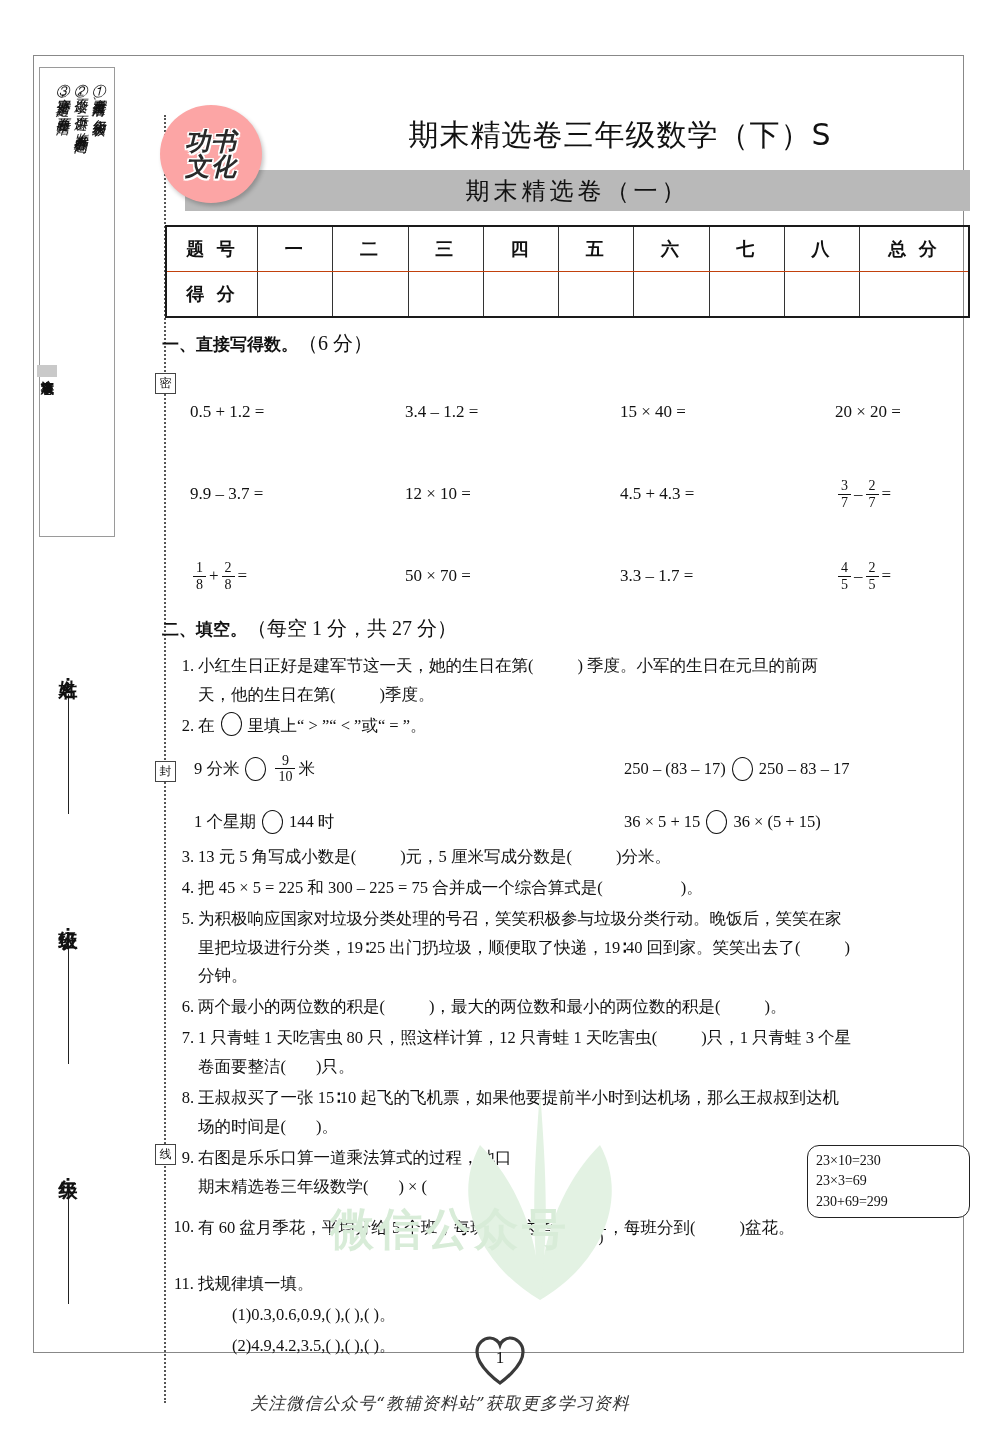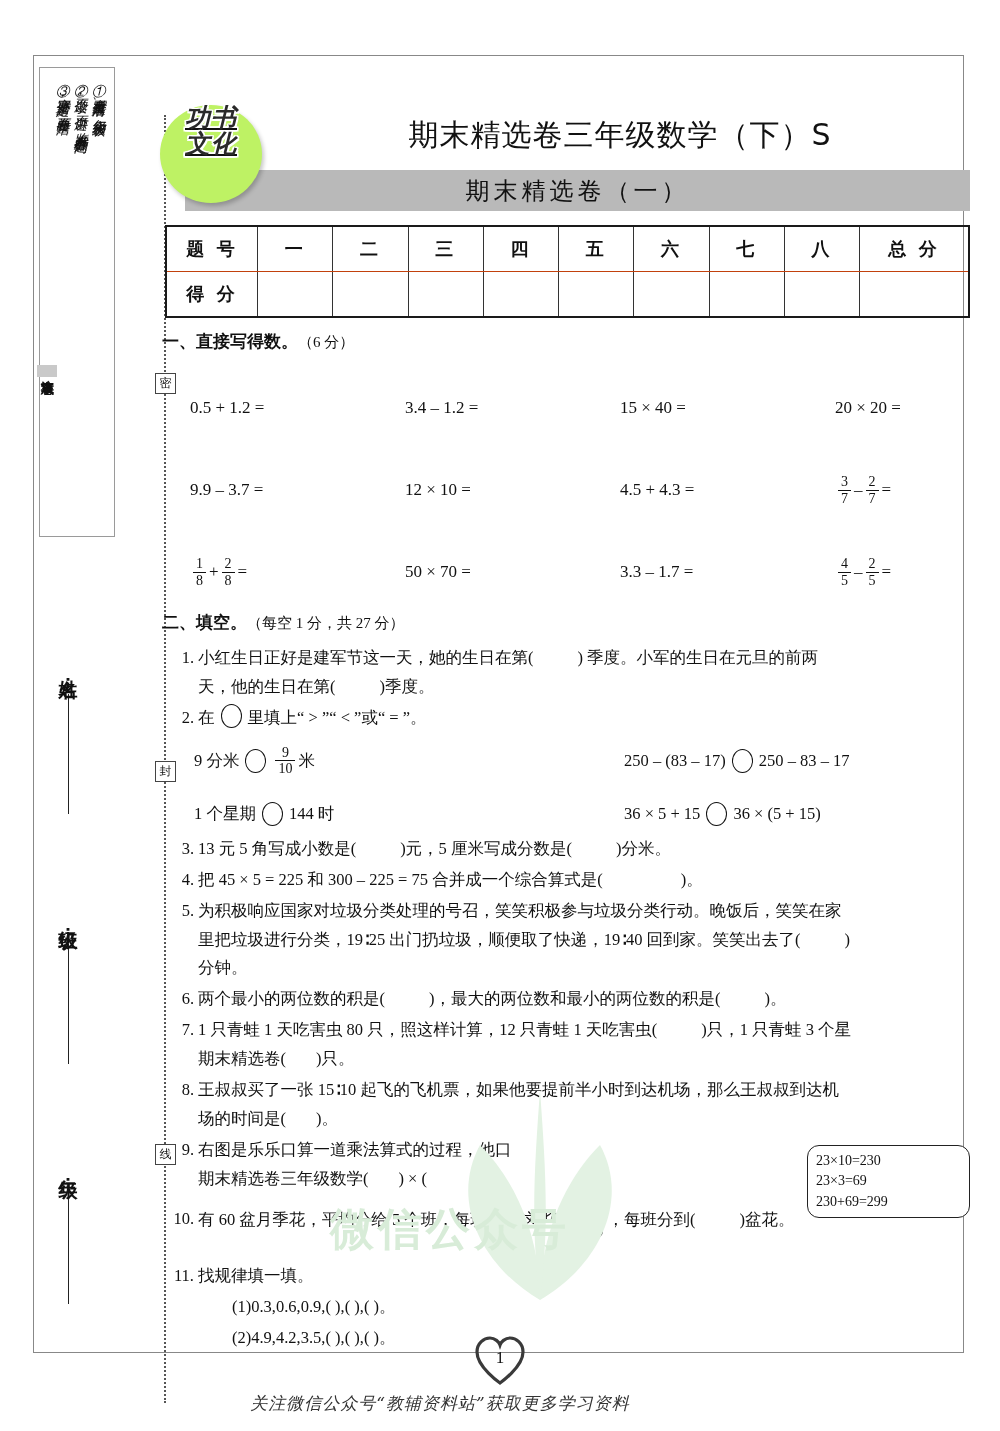--- a/index.html
+++ b/index.html
@@ -56,25 +56,24 @@
   .fold-mi{top:318px;}
   .fold-feng{top:706px;}
   .fold-xian{top:1089px;}
 
   
   .main{position:absolute;left:160px;top:60px;width:810px;}
 
   
   .logo{
     position:absolute;left:0px;top:45px;width:102px;height:98px;
-    border-radius:50%;background:#bef264;
-    display:flex;align-items:flex-start;justify-content:center;
+    border-radius:50%;background:#fca5a5;
+    display:flex;align-items:center;justify-content:center;
     box-shadow:2px 3px 4px rgba(0,0,0,.22);
     z-index:5;
-    text-decoration:underline;
   }
   .logo-txt{
     font-family:"DejaVu Sans","Liberation Sans",sans-serif;
     font-weight:bold;font-size:25px;line-height:1.02;color:#2a2a2a;
     text-align:center;font-style:italic;
     text-shadow:1.5px 0 0 #fff,-1.5px 0 0 #fff,0 1.5px 0 #fff,0 -1.5px 0 #fff,
                 1.5px 1.5px 0 #fff,-1.5px -1.5px 0 #fff,1.5px -1.5px 0 #fff,-1.5px 1.5px 0 #fff;
     letter-spacing:1px;
   }
 
@@ -105,21 +104,21 @@
     border:1px solid #c2410c;height:42px;text-align:center;
     font-size:18px;font-weight:bold;letter-spacing:3px;
     font-family:"DejaVu Sans","Liberation Sans",sans-serif;
   }
   .score-tbl td.vline{border-left:1px solid #333;border-right:1px solid #333;}
 
   
   .body-area{position:absolute;left:0px;top:270px;width:810px;}
   .sec-head{font-size:17px;font-weight:bold;margin:0 0 6px 2px;
     font-family:"DejaVu Sans","Liberation Sans",sans-serif;}
-  .sec-head .pts{font-weight:normal;font-size:15px;
+  .sec-head .pts{font-weight:normal;font-size:20px;
     font-family:"Liberation Serif",serif;}
 
   .calc-grid{display:grid;grid-template-columns:215px 215px 215px 165px;
     row-gap:16px;margin:4px 0 0 30px;font-size:17px;}
   .calc-cell{white-space:nowrap;min-height:34px;display:flex;align-items:center;margin-top:32px;}
 
   .frac{display:inline-flex;flex-direction:column;align-items:center;
     vertical-align:middle;margin:0 3px;font-size:14px;line-height:1.12;}
   .frac .num{padding:0 3px;}
   .frac .den{padding:0 3px;border-top:1px solid #111;}
@@ -395,21 +394,21 @@
           <div class="qn">6.</div>
           <div class="qb">
             <span>两个最小的两位数的积是(</span><span class="blank"></span><span>)，最大的两位数和最小的两位数的积是(</span><span class="blank"></span><span>)。</span>
           </div>
         </div>
 
         <div class="q">
           <div class="qn">7.</div>
           <div class="qb">
             <span>1 只青蛙 1 天吃害虫 80 只，照这样计算，12 只青蛙 1 天吃害虫(</span><span class="blank"></span><span>)只，1 只青蛙 3 个星</span><br>
-            <span>期末精选卷(</span><span class="blank w3"></span><span>)只。</span>
+            <span>卷面要整洁(</span><span class="blank w3"></span><span>)只。</span>
           </div>
         </div>
 
         <div class="q">
           <div class="qn">8.</div>
           <div class="qb">
             <span>王叔叔买了一张 15∶10 起飞的飞机票，如果他要提前半小时到达机场，那么王叔叔到达机</span><br>
             <span>场的时间是(</span><span class="blank w3"></span><span>)。</span>
           </div>
         </div>

